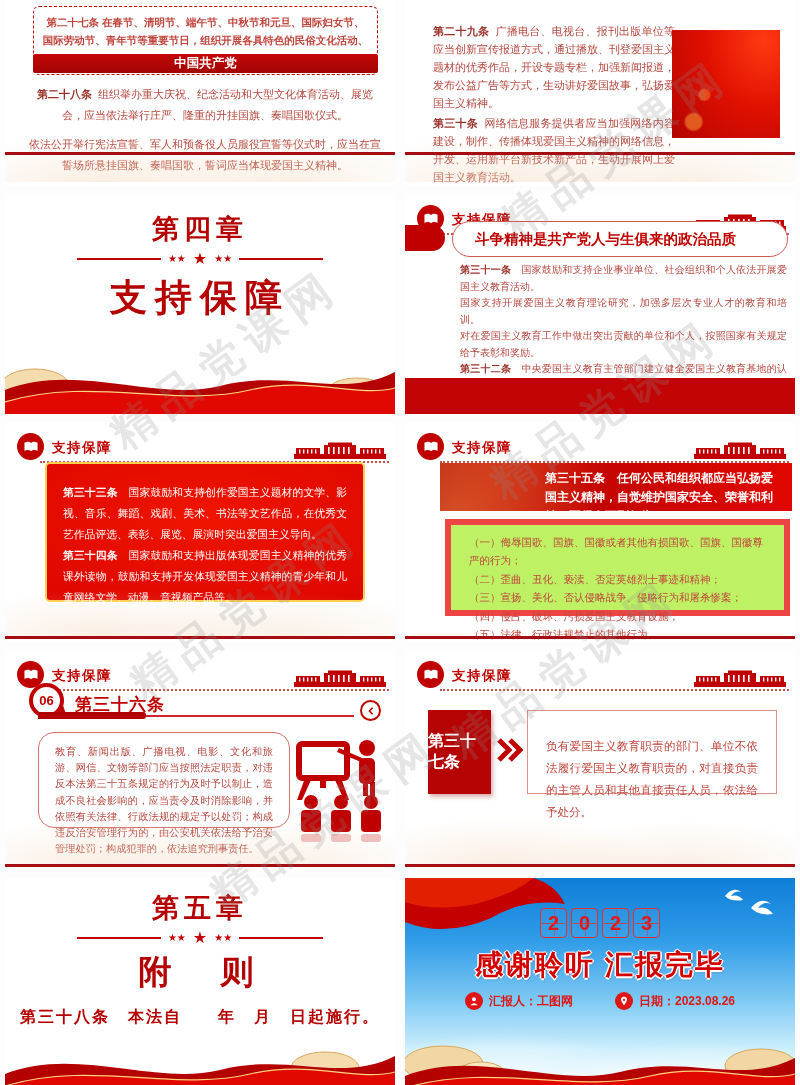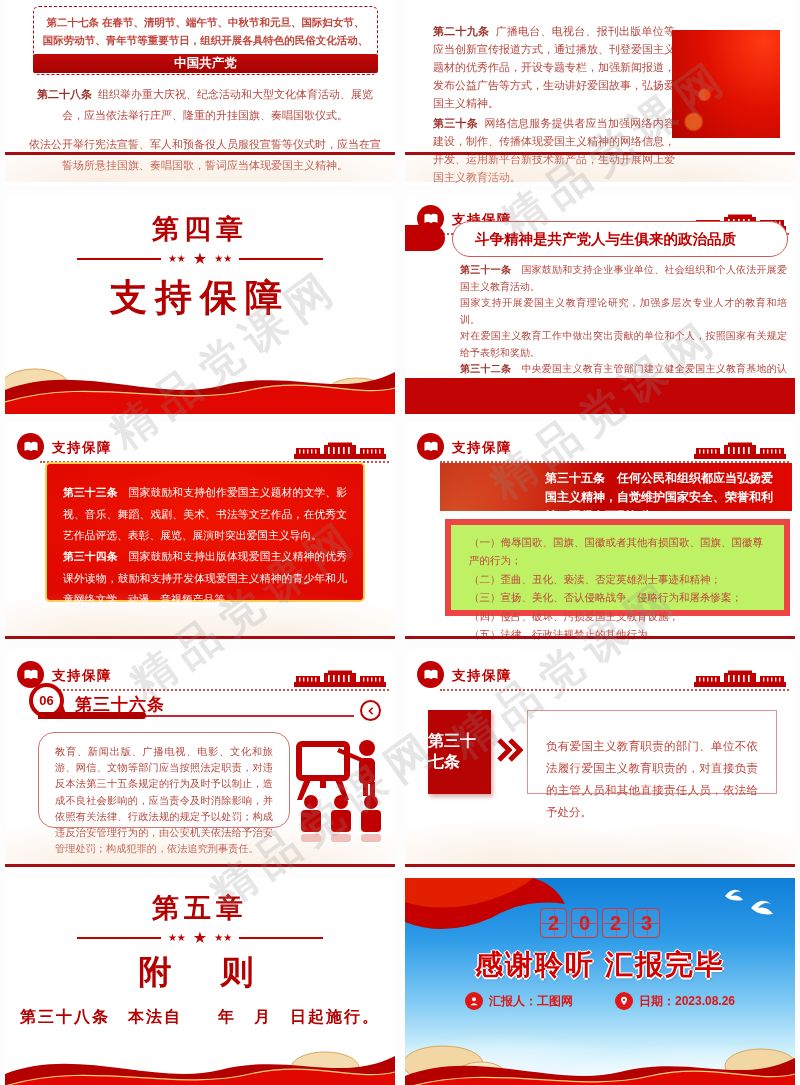--- a/index.html
+++ b/index.html
@@ -56,21 +56,21 @@
   .tbox31{position:absolute;left:47px;right:7px;top:27px;height:34px;border:1.5px solid #d05a52;border-radius:18px;
           display:flex;align-items:center;padding-left:22px;font-size:14.5px;font-weight:bold;color:#c00000;background:#fff;}
   .b31{position:absolute;left:55px;right:8px;top:68px;font-size:10px;line-height:16.5px;color:#b5473e;text-align:justify;}
   .b31 b{color:#9c332b;}
   .band{position:absolute;left:0;right:0;bottom:0;height:36px;background:#c30404;}
 
   
   .redbox{position:absolute;left:40px;width:320px;top:40px;height:140px;border:2px solid #ffcf4d;border-radius:5px;
           background:radial-gradient(120% 120% at 50% 40%, #f01500 0%, #e00800 55%, #d40400 100%);
           color:#ffffff;font-size:10.8px;line-height:21px;padding:18px 16px;box-sizing:border-box;text-align:justify;}
-  .redbox b{color:#fff;font-family:Liberation Mono, monospace;}
+  .redbox b{color:#fff;}
 
   
   .ban35{position:absolute;left:35px;right:3px;top:41px;height:48px;color:#fff;font-weight:bold;font-size:12px;
          line-height:19px;padding:6px 10px 0 105px;box-sizing:border-box;
          background:
            radial-gradient(circle at 4% 130%, rgba(255,140,70,.55), transparent 42%),
            radial-gradient(circle at 18% -30%, rgba(255,90,40,.35), transparent 38%),
            linear-gradient(90deg,#9c0500 0%,#c00300 38%,#e00800 100%);}
   .list35{position:absolute;left:40px;right:5px;top:97px;bottom:26px;border:6px solid #ef4444;background:#bef264;
           padding:8px 18px;box-sizing:border-box;}

